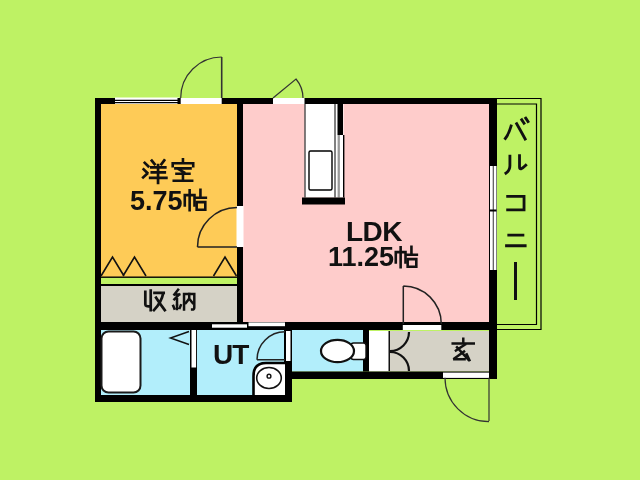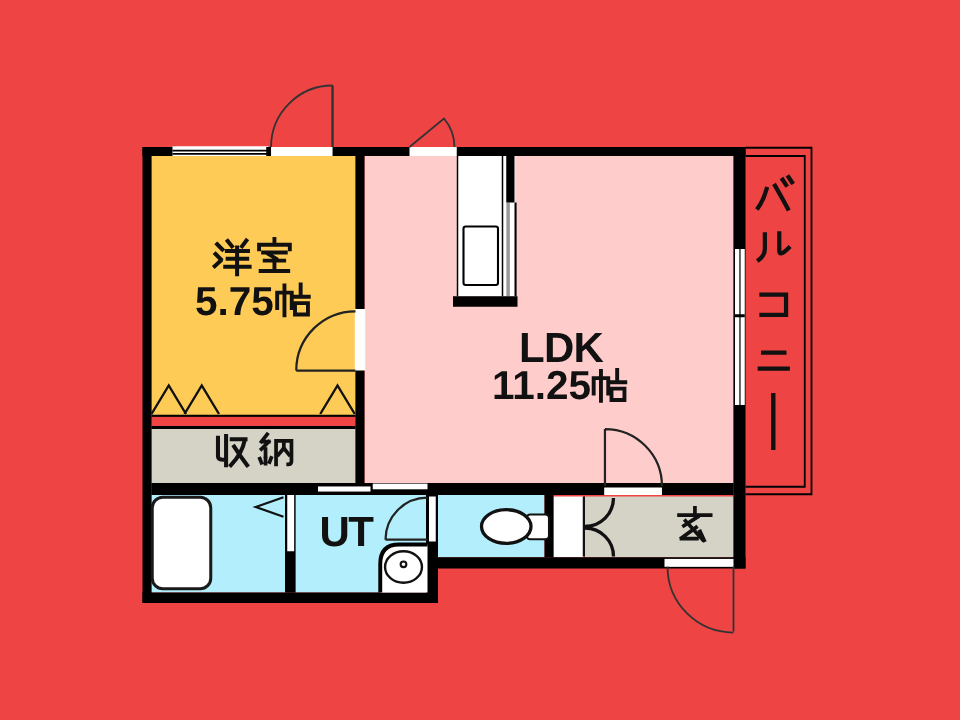--- a/index.html
+++ b/index.html
@@ -1,16 +1,16 @@
 <!DOCTYPE html>
 <html><head>
 <meta charset="utf-8">
 <style>
 html,body{margin:0;padding:0;background:#fff;}
-#wrap{position:relative;width:640px;height:480px;background:#ef4444;overflow:hidden;}
+#wrap{position:relative;width:640px;height:480px;background:#bef264;overflow:hidden;}
 svg{position:absolute;left:0;top:0;}
 text{font-family:"Liberation Sans",sans-serif;font-weight:bold;fill:#111;}
 </style>
 </head>
 <body>
 <div id="wrap">
 <svg width="640" height="480" viewBox="0 0 640 480">
 <defs>
 <g id="g-you" fill="none" stroke="#111" stroke-width="2.5" stroke-linecap="square">
   <path d="M3.5,4.5 l3.2,3.2 M2.5,10.5 l3.2,3.2 M2,18 l3.5,-3.2"></path>

